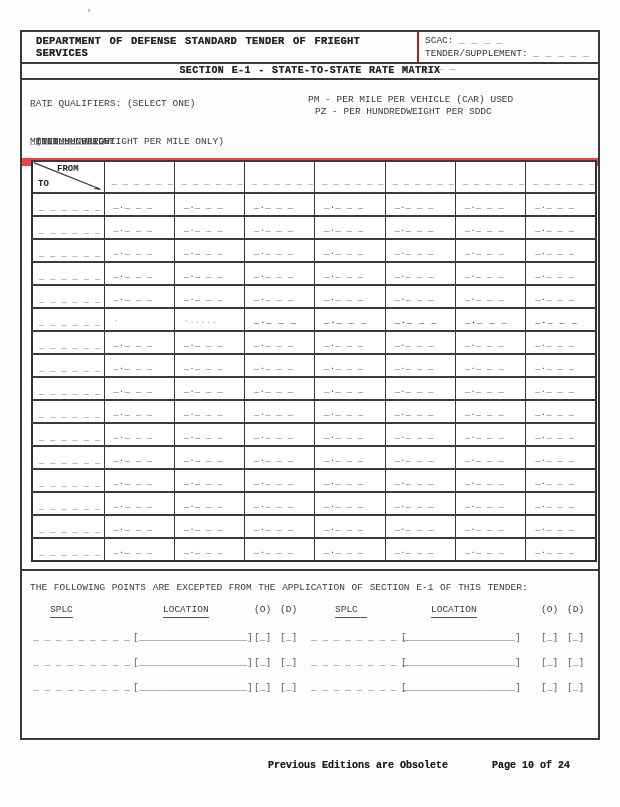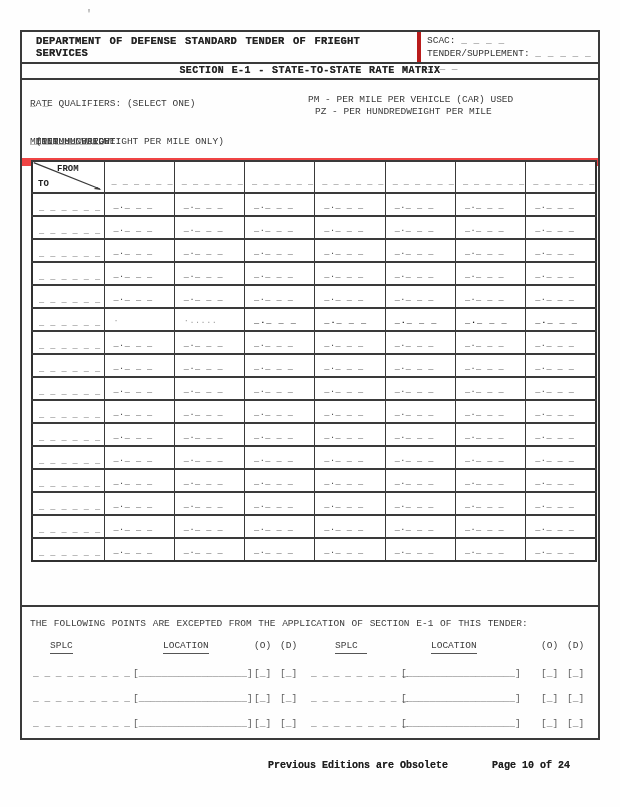--- a/index.html
+++ b/index.html
@@ -10,21 +10,21 @@
   }
   .page{position:absolute;inset:0;background:#fefefe;overflow:hidden;}
   .noise{position:absolute;left:86px;top:9px;font-size:10px;color:#8a8a8a;}
   .outer{position:absolute;left:20px;top:30px;width:576px;height:706px;border:2px solid #3a3a3a;}
 
   
   .form-header{position:absolute;top:0;left:0;right:0;height:30px;border-bottom:2px solid #3a3a3a;display:flex;}
   .fh-title{width:381px;display:flex;align-items:center;padding-left:14px;
     font-weight:bold;font-size:10.5px;letter-spacing:0.2px;word-spacing:2px;color:#232323;
     text-shadow:0 0 0.4px #555;}
-  .fh-right{flex:1;border-left:4px solid #b91c1c;padding:2px 0 0 6px;font-size:9.5px;line-height:13px;color:#333;}
+  .fh-right{flex:1;border-left:2px solid #b91c1c;padding:2px 0 0 6px;font-size:9.5px;line-height:13px;color:#333;}
   .blank{color:#6b6b6b;letter-spacing:0.5px;}
 
   
   .section-band{position:absolute;top:32px;left:0;right:0;height:14px;border-bottom:2px solid #3a3a3a;
     text-align:center;font-weight:bold;font-size:10px;line-height:14px;letter-spacing:0.4px;word-spacing:1px;
     color:#242424;text-shadow:0 0 0.4px #555;}
 
   
   .qualifiers{position:absolute;top:48px;left:0;right:0;height:78px;border-bottom:8px solid #ef4444;font-size:9.5px;color:#3a3a3a;}
   .qualifiers span{position:absolute;white-space:nowrap;}
@@ -44,21 +44,21 @@
   .c-from{position:absolute;top:2px;left:24px;font-weight:bold;font-size:9px;color:#1f1f1f;}
   .c-to{position:absolute;bottom:3px;left:5px;font-weight:bold;font-size:9px;color:#1f1f1f;}
   .diag{position:absolute;inset:0;width:100%;height:100%;}
   td.col-head{vertical-align:bottom;padding:0 0 5px 7px;letter-spacing:0.5px;}
   td.row-label{vertical-align:bottom;padding:0 0 2px 6px;letter-spacing:0.5px;}
   td.rate{vertical-align:middle;padding:2px 0 0 9px;letter-spacing:0.5px;}
   td.rate.faint{color:#9c9c9c;}
   td.rate.bold{font-weight:bold;color:#1a1a1a;letter-spacing:1px;}
 
   
-  .exceptions{position:absolute;left:0;right:0;top:537px;bottom:0;border-top:2px solid #3a3a3a;font-size:9.5px;color:#3c3c3c;margin-top:36px;}
+  .exceptions{position:absolute;left:0;right:0;top:537px;bottom:0;border-top:2px solid #3a3a3a;font-size:9.5px;color:#3c3c3c;}
   .exc-title{position:absolute;left:8px;top:11px;white-space:nowrap;word-spacing:1px;}
   .exc-head span{position:absolute;top:33px;white-space:nowrap;}
   .u{border-bottom:1px solid #555;padding-bottom:2px;}
   .u-wide{padding-right:9px;}
   .e1{left:28px;}.e2{left:141px;}.e3{left:232px;}.e4{left:258px;}
   .e5{left:313px;}.e6{left:409px;}.e7{left:519px;}.e8{left:545px;}
   .exc-row{position:absolute;left:0;right:0;height:14px;}
   .exc-row span{position:absolute;white-space:nowrap;color:#5c5c5c;}
   .r1{left:11px;}.r2{left:111px;}.r3{left:232px;}.r4{left:258px;}
   .r5{left:289px;}.r6{left:379px;}.r7{left:519px;}.r8{left:545px;}
@@ -91,21 +91,21 @@
     </div>
 
     <div class="section-band">SECTION E-1 - STATE-TO-STATE RATE MATRIX</div>
 
     <div class="qualifiers">
       <span class="q-rate">
           <span>RATE QUALIFIERS: (SELECT ONE)</span> 
           <span class="blank">_ _</span>
         </span>
       <span class="q-pm">PM - PER MILE PER VEHICLE (CAR) USED</span>
-      <span class="q-pz">PZ - PER HUNDREDWEIGHT PER MILE</span>
+      <span class="q-pz">PZ - PER HUNDREDWEIGHT PER SDDC</span>
       <span class="q-min"><span>MINIMUM CHARGE:</span> <span class="blank">_ _ _ _._ _</span>&nbsp; <span>MINIMUM WEIGHT:</span> <span class="blank">_ _ _ _ _ _</span> <span>(PER HUNDREDWEIGHT PER MILE ONLY)</span></span>
     </div>
 
     <table class="matrix-table">
       <colgroup>
           <col style="width:72px">
         </colgroup>
       <tbody>
           <tr class="head-row">
             <td class="corner">

